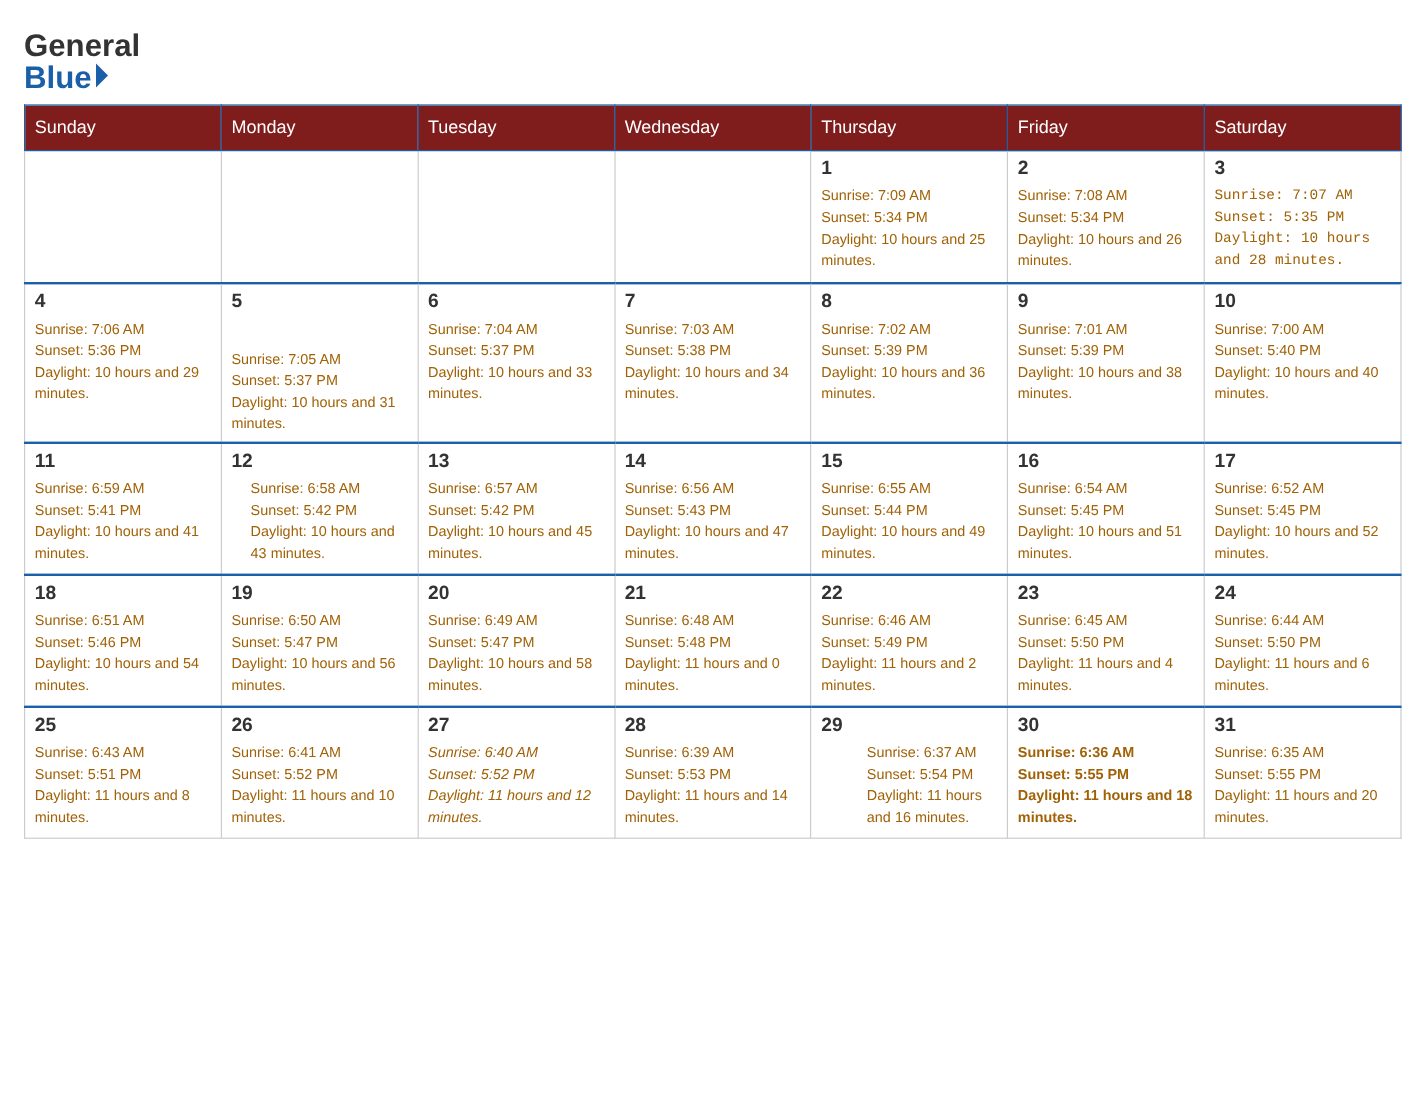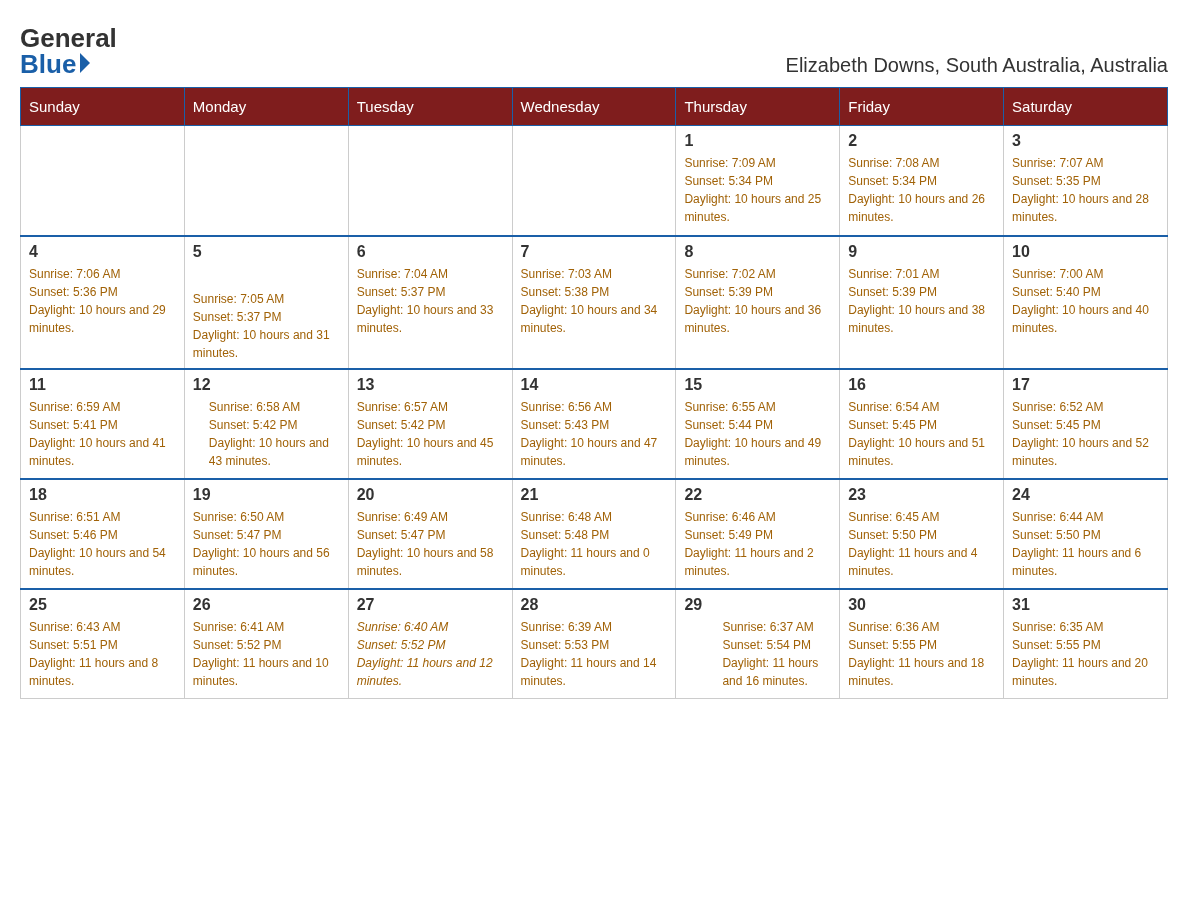--- a/index.html
+++ b/index.html
@@ -104,21 +104,20 @@
 
 <div class="header">
   <div class="logo">
     <div class="logo-general">General</div>
     <div class="logo-blue">
       <span>Blue</span>
       <div class="logo-arrow"></div>
     </div>
   </div>
   <div class="title-section">
-    <div class="location-title">Elizabeth Downs, South Australia, Australia</div>
   </div>
 </div>
 
 <table class="calendar">
   <thead>
     <tr>
     <th>Sunday</th>
         <th>Monday</th>
         <th>Tuesday</th>
         <th>Wednesday</th>
@@ -140,21 +139,21 @@
 Daylight: 10 hours and 25 minutes.</div>
         </td>
         <td>
           <div class="day-number">2</div>
           <div class="day-info" style="white-space: pre-line;">Sunrise: 7:08 AM
 Sunset: 5:34 PM
 Daylight: 10 hours and 26 minutes.</div>
         </td>
         <td>
           <div class="day-number">3</div>
-          <div class="day-info" style="white-space: pre-line;">Sunrise: 7:07 AM
+          <div class="day-info" style="white-space: pre-line; font-family: Liberation Mono, monospace;">Sunrise: 7:07 AM
 Sunset: 5:35 PM
 Daylight: 10 hours and 28 minutes.</div>
         </td>
       </tr>
       <tr class="row-separator">
         <td>
           <div class="day-number">4</div>
           <div class="day-info" style="white-space: pre-line;">Sunrise: 7:06 AM
 Sunset: 5:36 PM
 Daylight: 10 hours and 29 minutes.</div>
@@ -310,21 +309,21 @@
 Daylight: 11 hours and 14 minutes.</div>
         </td>
         <td>
           <div class="day-number">29</div>
           <div class="day-info" style="white-space: pre-line; margin-left: 38px;">Sunrise: 6:37 AM
 Sunset: 5:54 PM
 Daylight: 11 hours and 16 minutes.</div>
         </td>
         <td>
           <div class="day-number">30</div>
-          <div class="day-info" style="white-space: pre-line;">Sunrise: 6:36 AM
+          <div class="day-info" style="white-space: pre-line; font-weight: bold;">Sunrise: 6:36 AM
 Sunset: 5:55 PM
 Daylight: 11 hours and 18 minutes.</div>
         </td>
         <td>
           <div class="day-number">31</div>
           <div class="day-info" style="white-space: pre-line;">Sunrise: 6:35 AM
 Sunset: 5:55 PM
 Daylight: 11 hours and 20 minutes.</div>
         </td>
       </tr>

